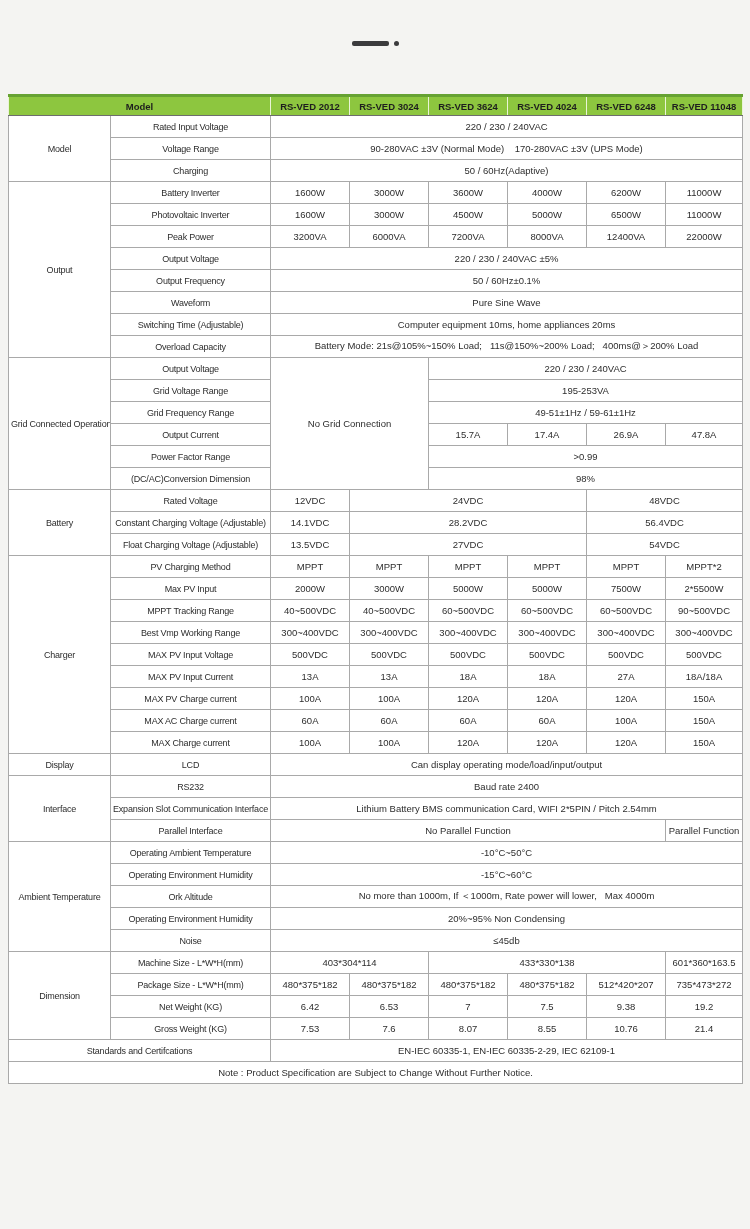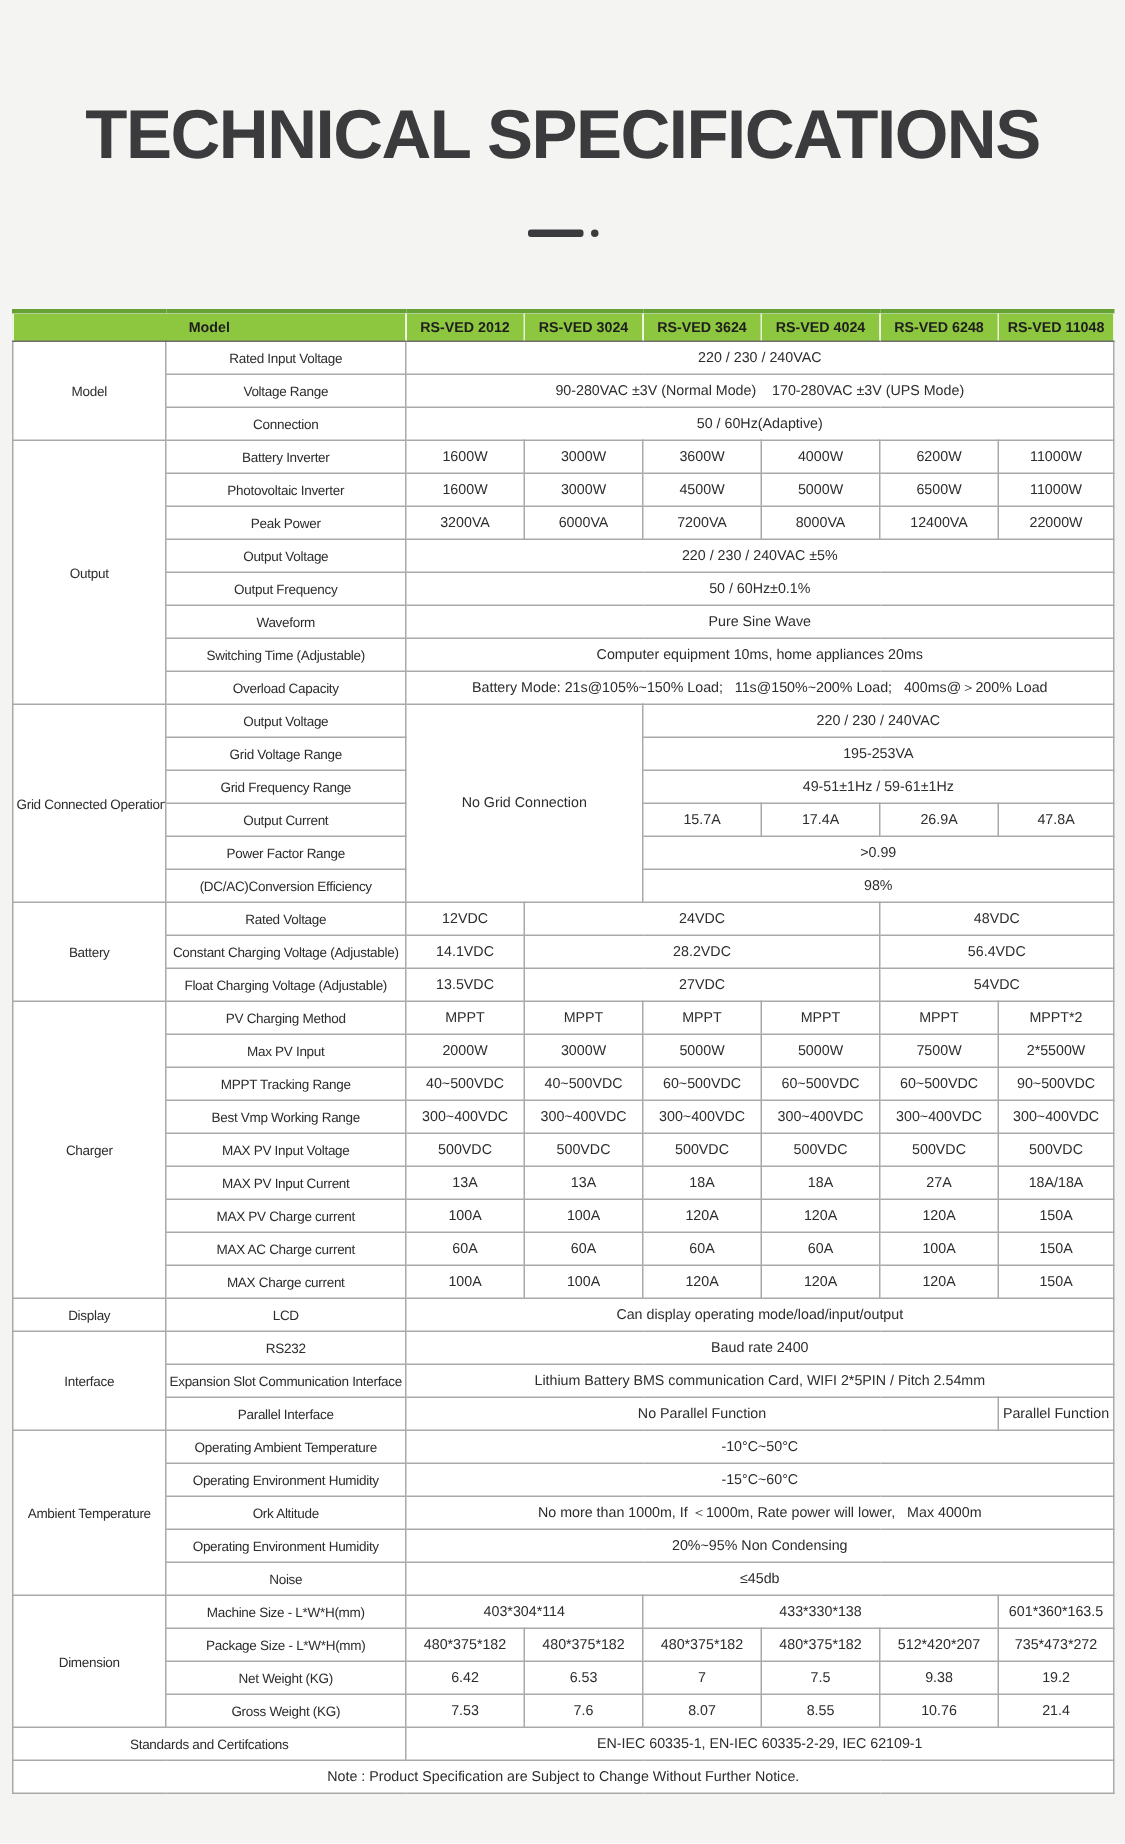--- a/index.html
+++ b/index.html
@@ -67,21 +67,20 @@
     letter-spacing:-0.2px;
     margin-left:48px;
   }
   .spec-table tr.section-start td { border-top:1.5px solid #4c4c4c; }
   .spec-table td.note-cell { font-size:9.5px; }
 </style>
 </head>
 <body>
 
 <div class="page">
-  <h1 class="page-title">TECHNICAL SPECIFICATIONS</h1>
   <div class="title-underline">
     <span class="underline-bar"></span>
     <span class="underline-dot"></span>
   </div>
 
   <table class="spec-table">
     <colgroup>
       <col style="width:102px">
         <col style="width:160px">
       <col style="width:79px">
@@ -106,21 +105,21 @@
         <tr class="section-start">
           <td class="group" rowspan="3">Model</td>
           <td class="label">Rated Input Voltage</td>
           <td class="value" colspan="6">220 / 230 / 240VAC</td>
         </tr>
         <tr>
           <td class="label">Voltage Range</td>
           <td class="value" colspan="6">90-280VAC ±3V (Normal Mode)&nbsp;&nbsp;&nbsp;&nbsp;170-280VAC ±3V (UPS Mode)</td>
         </tr>
         <tr>
-          <td class="label">Connection</td>
+          <td class="label">Charging</td>
           <td class="value" colspan="6">50 / 60Hz(Adaptive)</td>
         </tr>
         <tr class="section-start">
           <td class="group" rowspan="8">Output</td>
           <td class="label">Battery Inverter</td>
           <td class="value">1600W</td>
           <td class="value">3000W</td>
           <td class="value">3600W</td>
           <td class="value">4000W</td>
           <td class="value">6200W</td>
@@ -183,21 +182,21 @@
           <td class="value">15.7A</td>
           <td class="value">17.4A</td>
           <td class="value">26.9A</td>
           <td class="value">47.8A</td>
         </tr>
         <tr>
           <td class="label">Power Factor Range</td>
           <td class="value" colspan="4">&gt;0.99</td>
         </tr>
         <tr>
-          <td class="label">(DC/AC)Conversion Efficiency</td>
+          <td class="label">(DC/AC)Conversion Dimension</td>
           <td class="value" colspan="4">98%</td>
         </tr>
         <tr class="section-start">
           <td class="group" rowspan="3">Battery</td>
           <td class="label">Rated Voltage</td>
           <td class="value">12VDC</td>
           <td class="value" colspan="3">24VDC</td>
           <td class="value" colspan="2">48VDC</td>
         </tr>
         <tr>

